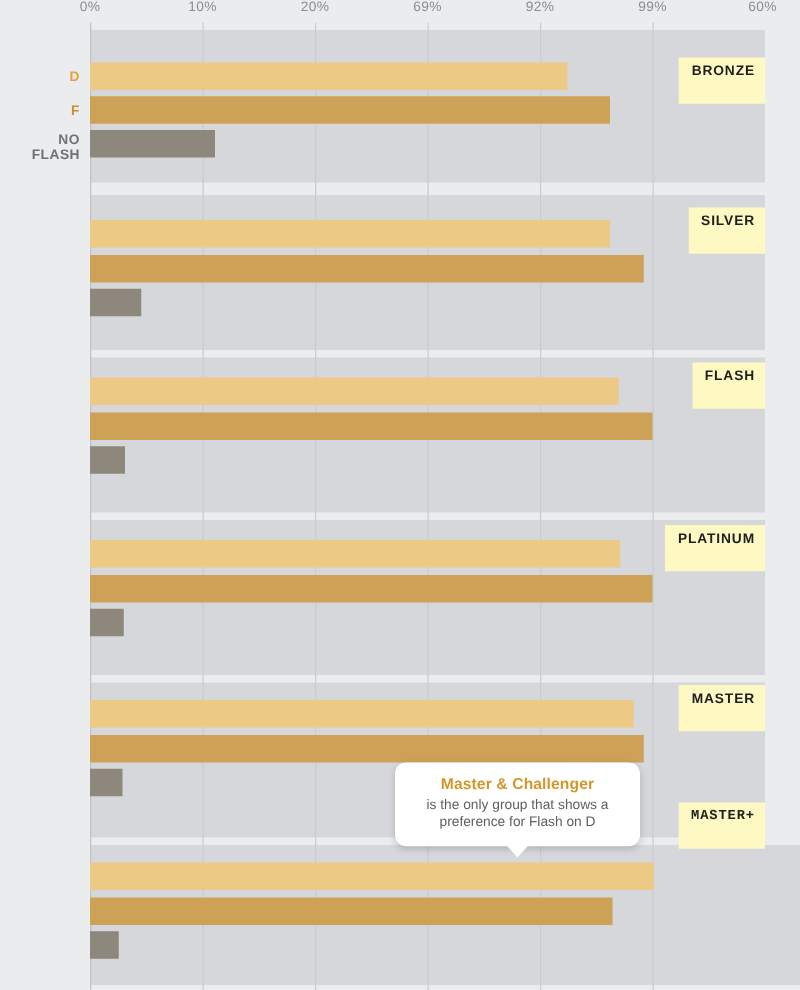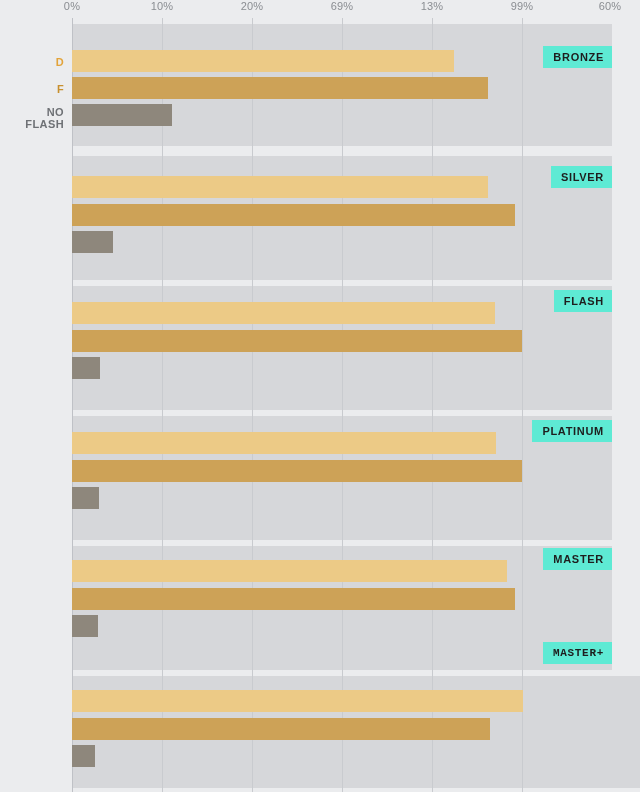--- a/index.html
+++ b/index.html
@@ -69,26 +69,26 @@
     z-index: 1;
   }
   .tier-group.last {
     right: 0;
   }
 
   .tier-label {
     position: absolute;
     top: 8px;
     right: 0;
-    background: #5eead4;
+    background: #fef9c3;
     color: #1e1e1e;
     font-size: 11px;
     font-weight: bold;
     letter-spacing: 0.7px;
-    padding: 5px 8px 5px 10px;
+    padding: 5px 8px 20px 10px;
     z-index: 20;
     white-space: nowrap;
   }
 
   
   .bar-row {
     position: absolute;
     left: 0;
     height: 22px;
     z-index: 8;
@@ -157,21 +157,21 @@
 </head>
 <body>
 
 <div id="chart-root">
 
   <div class="axis-top">
     <span class="axis-tick-label" style="left:72px">0%</span>
     <span class="axis-tick-label" style="left:162px">10%</span>
     <span class="axis-tick-label" style="left:252px">20%</span>
     <span class="axis-tick-label" style="left:342px">69%</span>
-    <span class="axis-tick-label" style="left:432px">13%</span>
+    <span class="axis-tick-label" style="left:432px">92%</span>
     <span class="axis-tick-label" style="left:522px">99%</span>
     <span class="axis-tick-label" style="left:610px">60%</span>
   </div>
 
   <div class="plot">
 
     <div class="gridline zero" style="left:72px"></div>
     <div class="gridline" style="left:162px"></div>
     <div class="gridline" style="left:252px"></div>
     <div class="gridline" style="left:342px"></div>
@@ -254,15 +254,21 @@
     <div class="bar-row" style="top: 672px; left: 72px; width: 450.9px;">
         <div class="bar d" style="width:100%"></div>
       </div>
     <div class="bar-row" style="top: 700px; left: 72px; width: 417.6px;">
         <div class="bar f" style="width:100%"></div>
       </div>
     <div class="bar-row" style="top: 727px; left: 72px; width: 23.4px;">
         <div class="bar noflash" style="width:100%"></div>
       </div>
 
+    <div class="callout" style="left:316px; top:592px; width:168px;">
+      <div class="callout-title">Master &amp; Challenger</div>
+      <div class="callout-body">is the only group that shows a</div>
+      <div class="callout-body">preference for Flash on D</div>
+      <div class="callout-tail"></div>
+    </div>
 
   </div>
 </div>
 
 </body></html>

